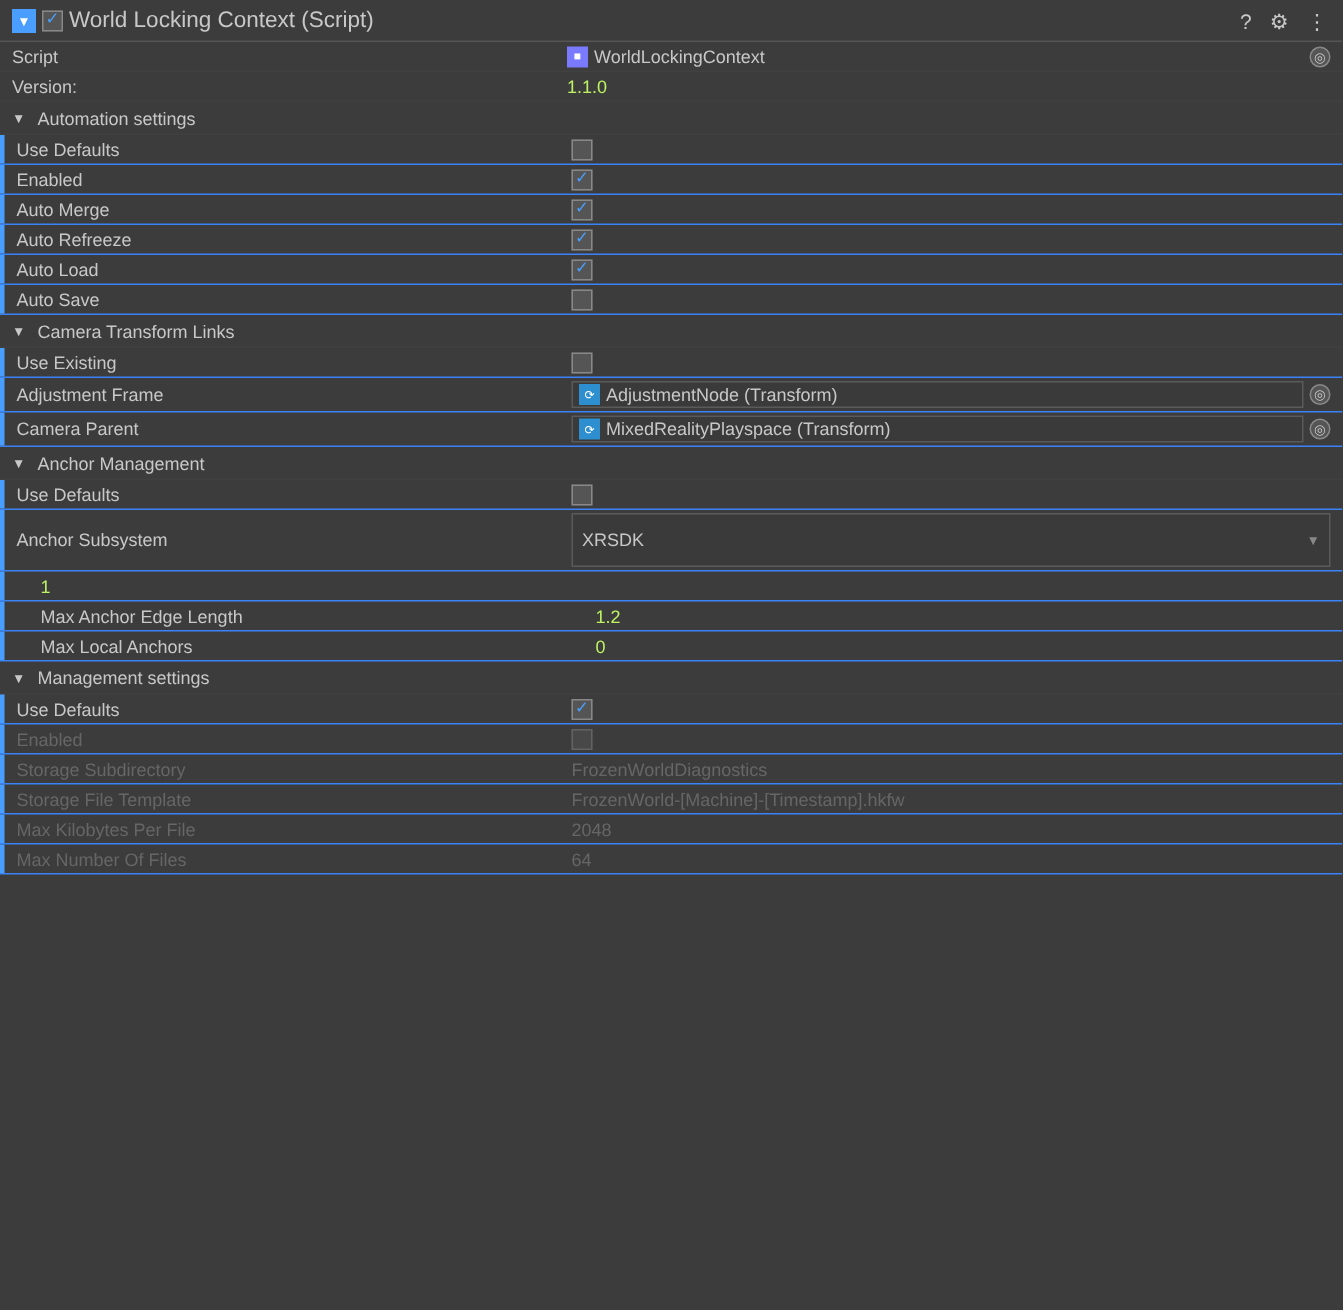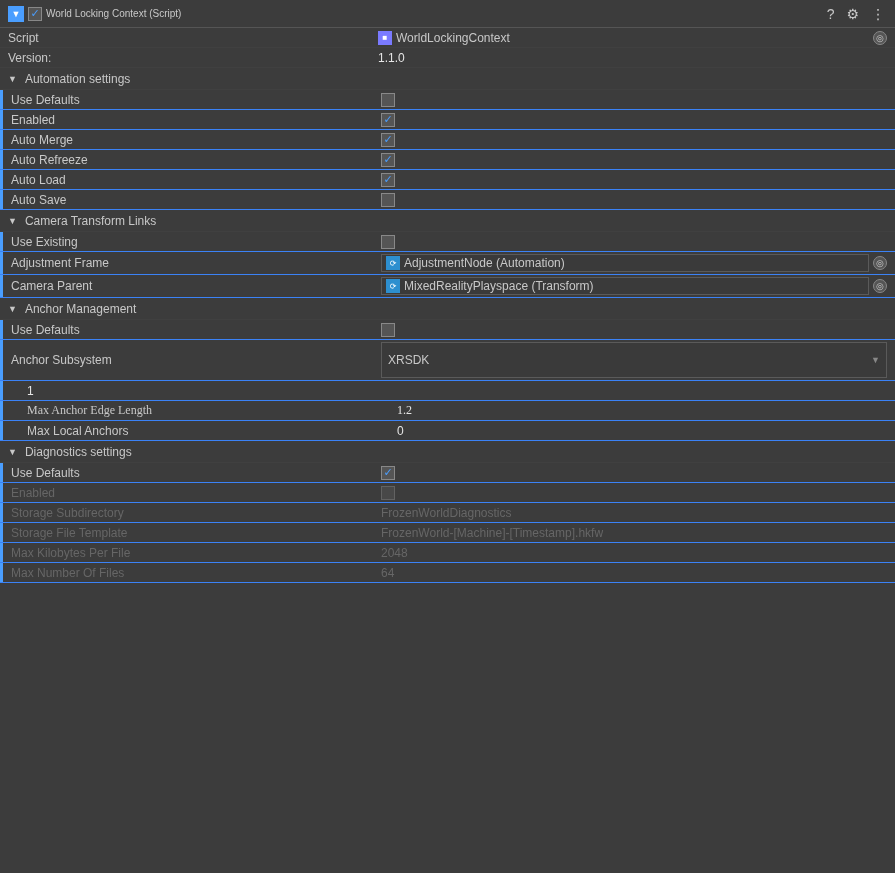--- a/index.html
+++ b/index.html
@@ -35,21 +35,21 @@
       display: flex;
       align-items: center;
       justify-content: center;
       font-size: 9px;
       color: white;
       font-weight: bold;
     }
 
     .title-bar-title {
       color: #c8c8c8;
-      font-size: 10px;
+      font-size: 15px;
     }
 
     .title-bar-right {
       display: flex;
       gap: 8px;
       align-items: center;
     }
 
     .title-icon-btn {
       color: #c8c8c8;
@@ -192,21 +192,21 @@
       justify-content: space-between;
       gap: 48px;
     }
 
     .dropdown-arrow {
       font-size: 9px;
       color: #888;
     }
 
     .static-value {
-      color: #e5e5e5;
+      color: #bef264;
     }
 
     .disabled-text {
       color: #666;
     }
 
     .blue-bar {
       width: 3px;
       background: #4a9eff;
       align-self: stretch;
@@ -367,21 +367,21 @@
 
   <div class="row-with-bar">
     <div class="blue-bar"></div>
     <div class="bar-content indent1">
       <div class="label-col">
         <span>Adjustment Frame</span>
       </div>
       <div class="value-col">
         <div class="obj-ref">
           <div class="obj-icon">⟳</div>
-          <span>AdjustmentNode (Automation)</span>
+          <span>AdjustmentNode (Transform)</span>
         </div>
         <div class="obj-circle-btn">◎</div>
       </div>
     </div>
   </div>
 
   <div class="row-with-bar">
     <div class="blue-bar"></div>
     <div class="bar-content indent1">
       <div class="label-col">
@@ -435,21 +435,21 @@
     <div class="blue-bar"></div>
     <div class="bar-content" style="padding-left: 24px;">
       <div class="value-col">
         <span class="static-value">1</span>
       </div>
     </div>
   </div>
 
   <div class="row-with-bar">
     <div class="blue-bar"></div>
-    <div class="bar-content" style="padding-left: 24px; font-family: Liberation Serif, serif;">
+    <div class="bar-content" style="padding-left: 24px;">
       <div class="label-col">
         <span>Max Anchor Edge Length</span>
       </div>
       <div class="value-col">
         <span class="static-value">1.2</span>
       </div>
     </div>
   </div>
 
   <div class="row-with-bar">
@@ -460,21 +460,21 @@
       </div>
       <div class="value-col">
         <span class="static-value">0</span>
       </div>
     </div>
   </div>
 
   <div class="section-header">
     <div class="label-col">
       <span class="triangle">▼</span>
-      <span>Diagnostics settings</span>
+      <span>Management settings</span>
     </div>
   </div>
 
   <div class="row-with-bar">
     <div class="blue-bar"></div>
     <div class="bar-content">
       <div class="label-col">
         <span>Use Defaults</span>
       </div>
       <div class="value-col">

